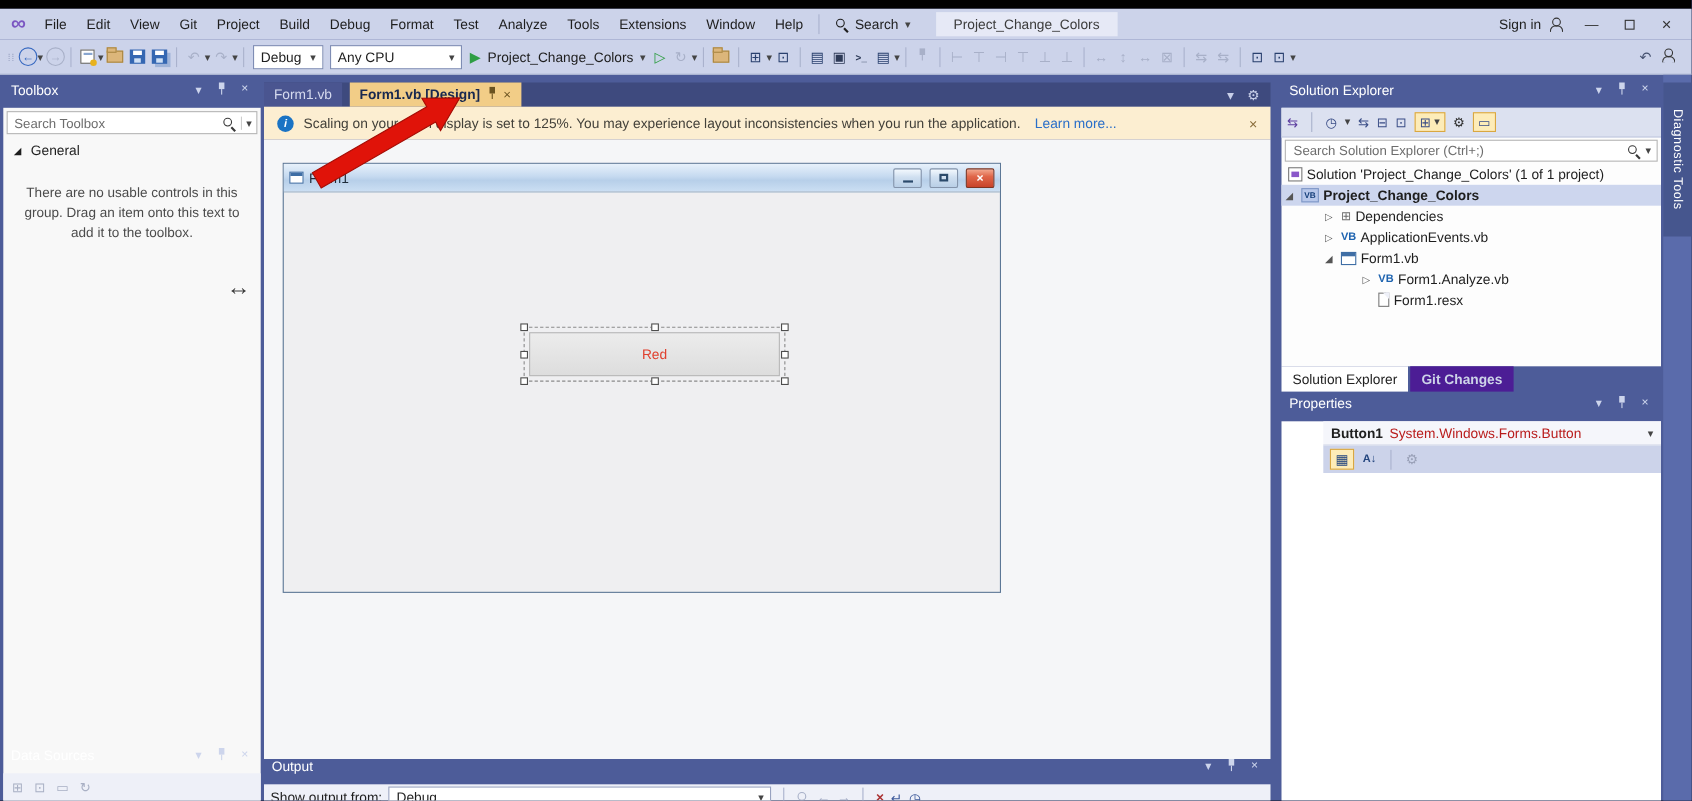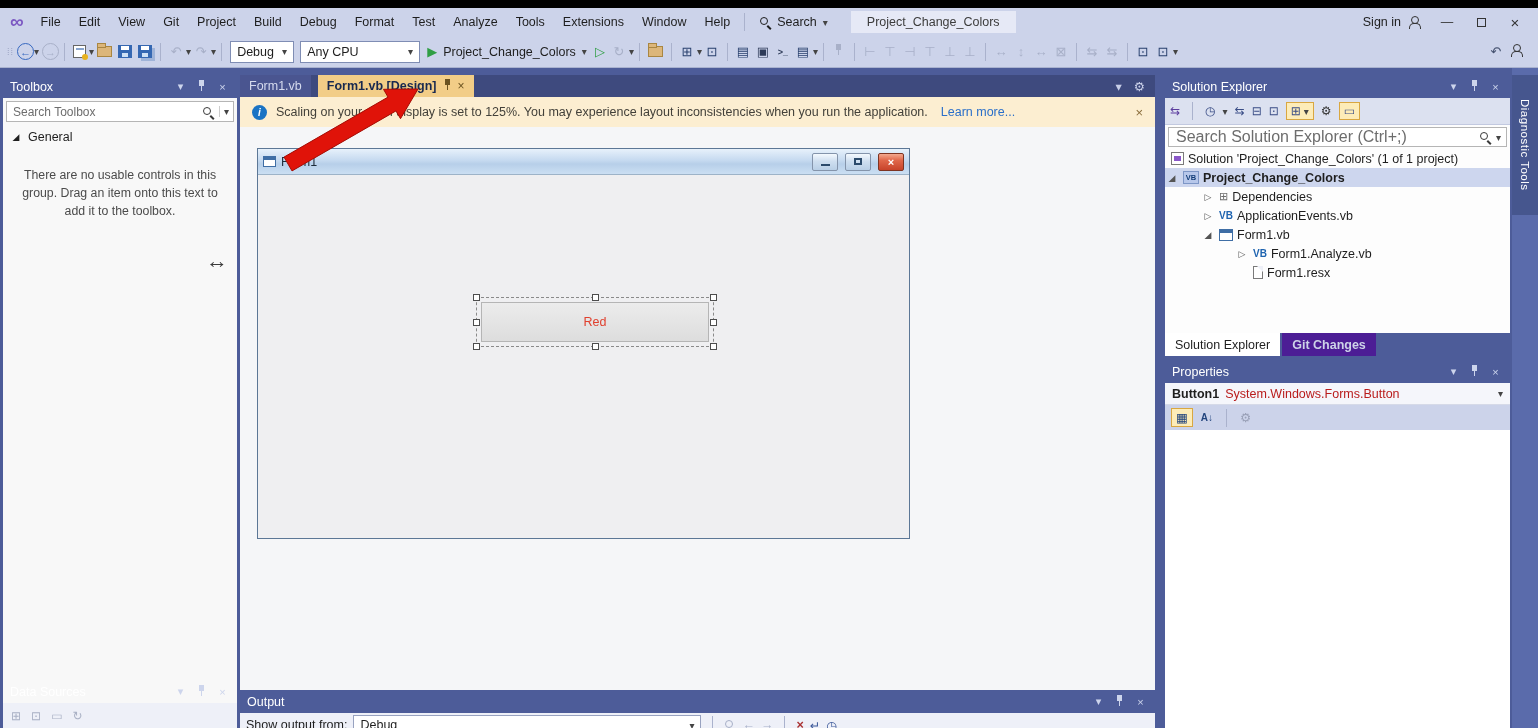--- a/index.html
+++ b/index.html
@@ -51,21 +51,21 @@
               transform:rotate(45deg);transform-origin:0 0;}
   .pin{display:inline-block;position:relative;width:9px;height:12px;}
   .pin::before{content:"";position:absolute;left:2px;top:0;width:5px;height:6px;background:currentColor;}
   .pin::after{content:"";position:absolute;left:4px;top:6px;width:1px;height:5px;background:currentColor;}
   .person{display:inline-block;position:relative;width:13px;height:12px;}
   .person::before{content:"";position:absolute;left:3px;top:0;width:6px;height:6px;border:1.5px solid #333;border-radius:50%;}
   .person::after{content:"";position:absolute;left:1px;top:7px;width:10px;height:5px;border:1.5px solid #333;border-bottom:none;
                  border-radius:5px 5px 0 0;}
 
   
-  .phdr{height:23px;display:flex;align-items:center;color:#fff;padding:0 7px;gap:6px;}
+  .phdr{height:23px;display:flex;color:#fff;padding:0 7px;gap:6px;}
   .phdr .hic{color:#cdd5ec;font-size:11px;width:15px;text-align:center;}
 
   
   #toolbox{left:3px;top:75px;width:234px;height:600px;background:#f8f8f8;}
   #tb-search{margin:3px;height:21px;border:1px solid #b5b5b5;background:#fff;display:flex;align-items:center;padding:0 4px;}
   #tb-search input{border:none;outline:none;flex:1;font-size:12px;font-family:"Liberation Sans",sans-serif;color:#333;background:transparent;min-width:0;}
   #tb-search input::placeholder{color:#6d6d6d;}
   .group-row{display:flex;align-items:center;gap:5px;padding:5px 6px;color:#1e1e1e;}
   #tb-empty{color:#4b4b4b;text-align:center;padding:18px 12px;line-height:1.45;font-size:12.3px;}
 
@@ -110,21 +110,21 @@
   
   #output{left:240px;top:690px;width:915px;height:38px;background:#eef0f8;}
   #output-row{height:24px;display:flex;align-items:center;padding:2px 6px;gap:6px;}
   #output-combo{background:#fff;border:1px solid #98a2c0;height:20px;width:348px;display:flex;align-items:center;padding:0 6px;}
 
   
   #solexp{left:1165px;top:75px;width:345px;height:280px;background:#fdfdfd;}
   #se-toolbar{height:27px;background:#dce1f0;display:flex;align-items:center;padding:0 5px;gap:7px;color:#3a4d86;font-size:12px;border-bottom:1px solid #c2c9e0;}
   .chip{background:#fdecb8;border:1px solid #d9a741;padding:1px 4px;display:flex;align-items:center;gap:3px;}
   #se-search{margin:2px 3px;height:20px;border:1px solid #b5b5b5;background:#fff;display:flex;align-items:center;padding:0 5px;}
-  #se-search input{border:none;outline:none;flex:1;font-size:16px;font-family:"Liberation Sans",sans-serif;color:#333;background:transparent;min-width:0;}
+  #se-search input{border:none;outline:none;flex:1;font-size:12px;font-family:"Liberation Sans",sans-serif;color:#333;background:transparent;min-width:0;}
   #se-search input::placeholder{color:#6d6d6d;}
   .tree-row{height:19px;display:flex;align-items:center;gap:4px;padding-right:4px;white-space:nowrap;overflow:hidden;}
   .tree-row.sel{background:#cdd6ee;}
   .exp{width:14px;text-align:center;color:#555;font-size:9px;flex:none;}
   .tspacer32{width:32px;flex:none;} .tspacer66{width:66px;flex:none;} .tspacer2{width:2px;flex:none;}
   .tico{flex:none;display:inline-flex;align-items:center;justify-content:center;}
   .ic-sol{width:13px;height:13px;border:1px solid #7a7a7a;background:#fff;position:relative;}
   .ic-sol::before{content:"";position:absolute;left:2px;top:3px;width:7px;height:5px;background:#8a57c9;}
   .ic-vbproj{width:16px;height:13px;background:#b7c7ea;border:1px solid #7d96c6;color:#123c77;font-size:7.5px;font-weight:bold;}
   .ic-vb{color:#1f64b0;font-weight:bold;font-size:10px;}
@@ -462,21 +462,21 @@
     <span class="btab inactive">Git Changes</span>
   </div>
 
   <div class="abs phdr" style="left:1165px;top:360px;width:345px;">
     <span>Properties</span>
     <span class="sp"></span>
     <span class="hic">▾</span>
     <span class="hic"><span class="pin"></span></span>
     <span class="hic">×</span>
   </div>
-  <div id="props" class="abs" style="top:383px;height:345px;">
+  <div id="props" class="abs" style="top:383px;height:345px;padding-left:38px;">
     <div id="props-obj">
       <span style="font-weight:bold;">Button1</span>
       <span style="color:#b91c1c;">System.Windows.Forms.Button</span>
       <span class="sp"></span>
       <span class="chev">▾</span>
     </div>
     <div id="props-toolbar">
       <span class="chip">
         <span>▦</span>
       </span>

